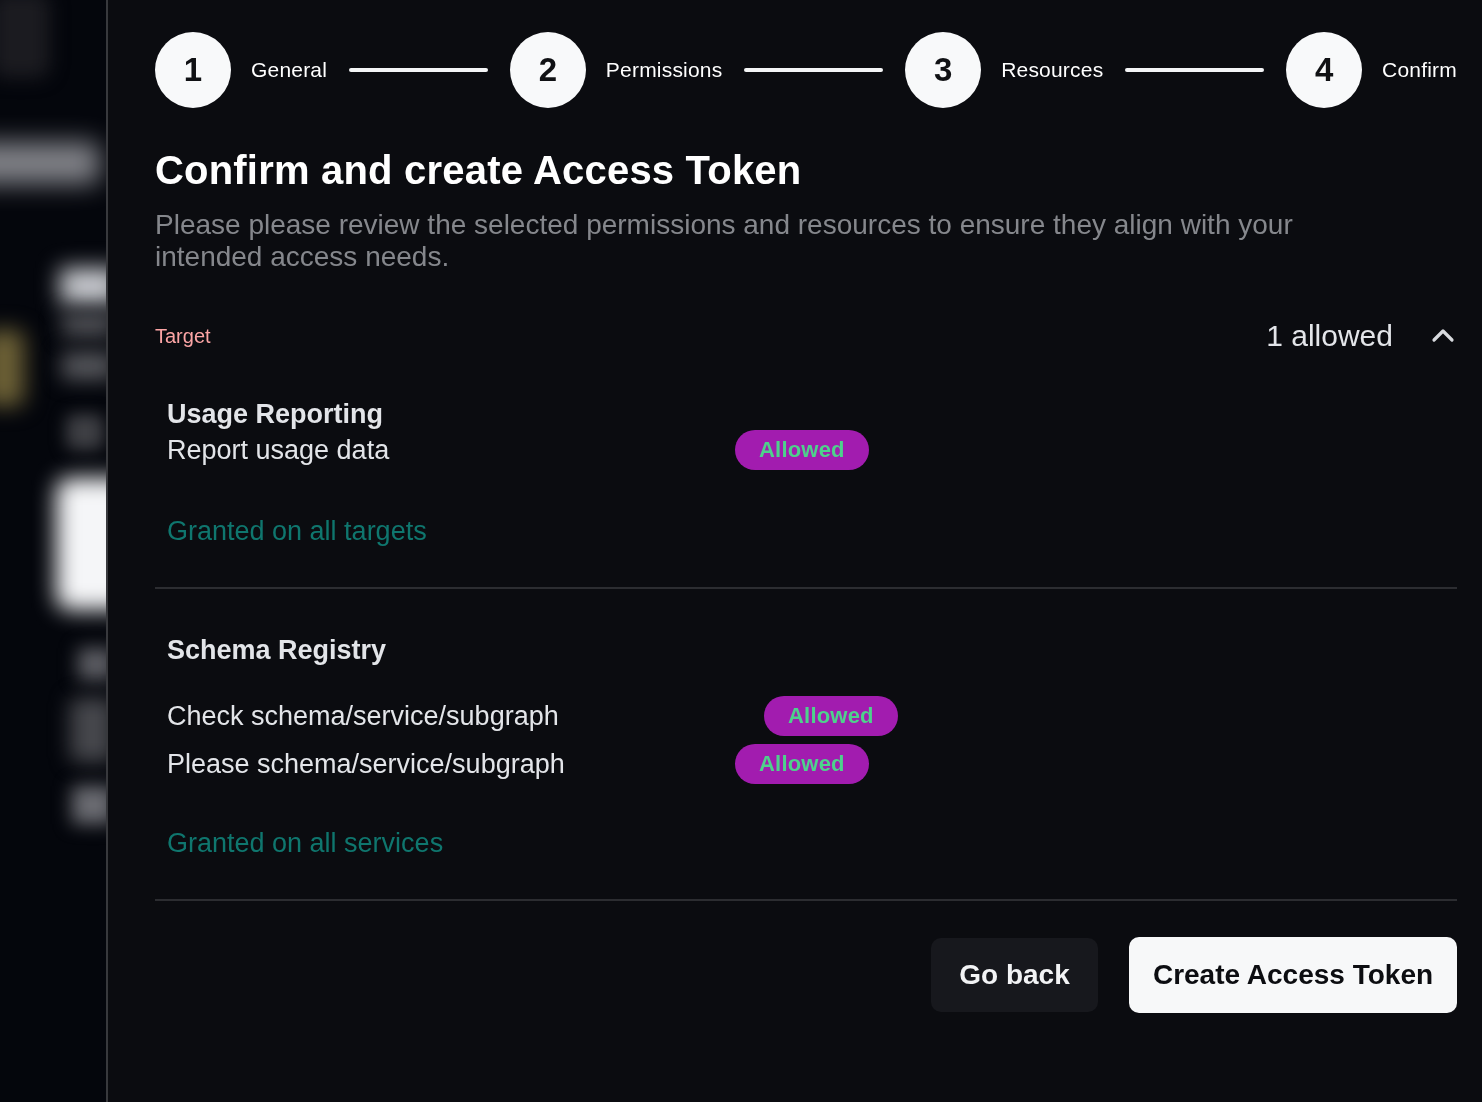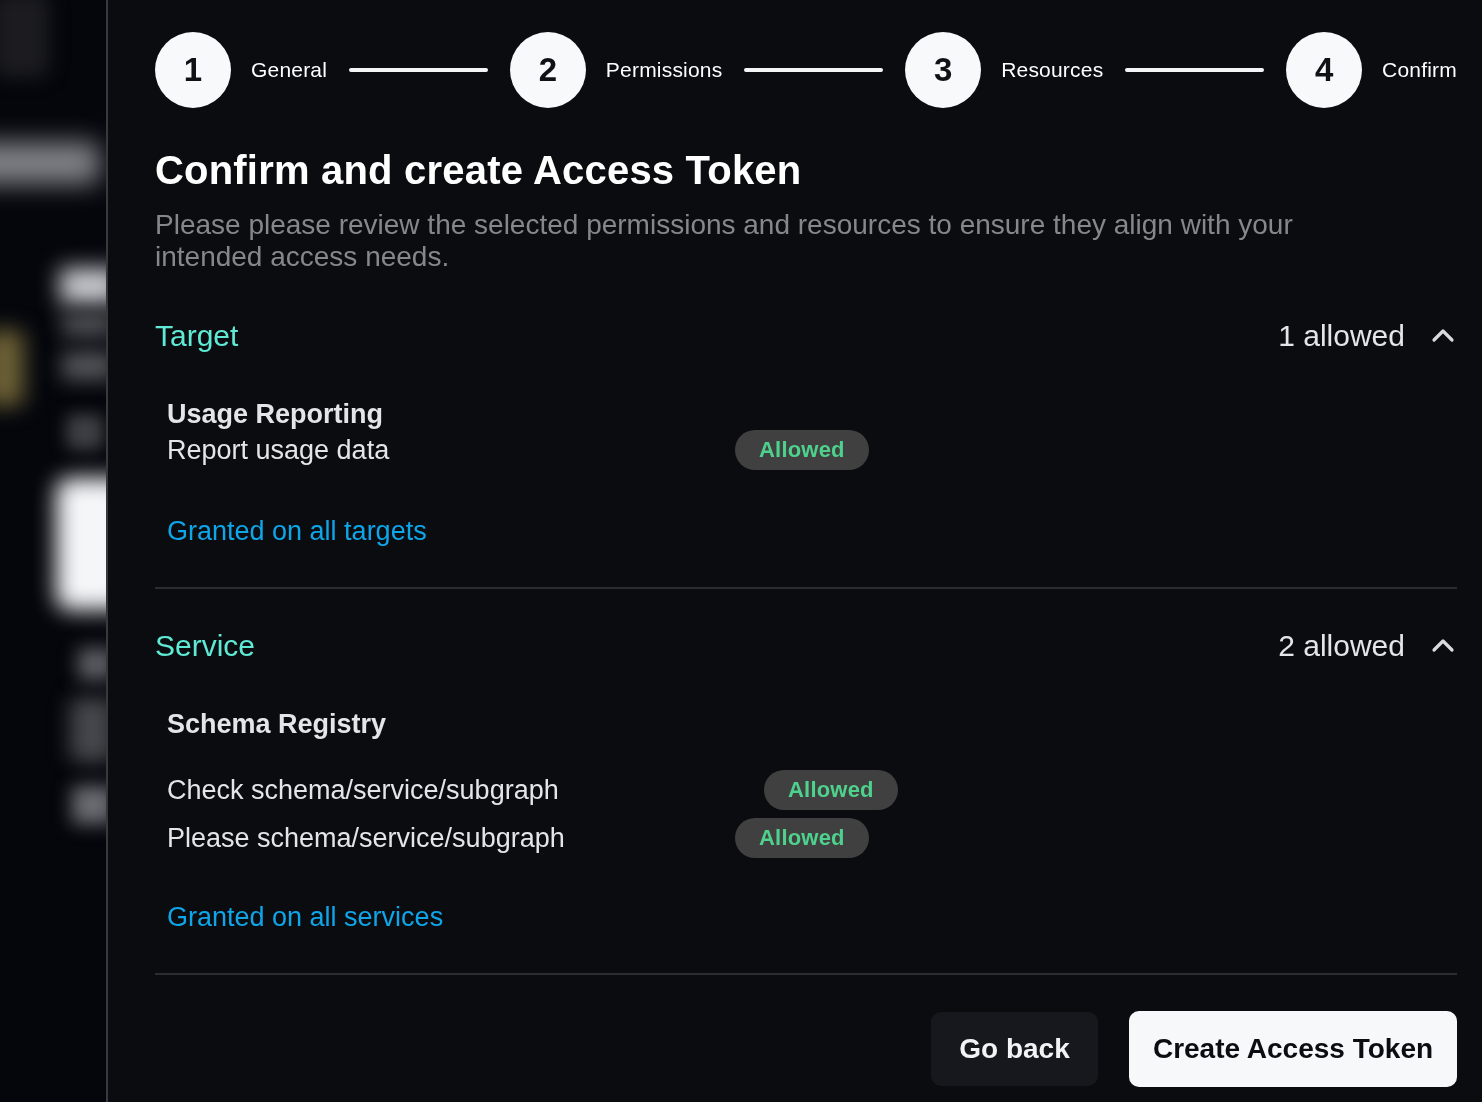--- a/index.html
+++ b/index.html
@@ -69,36 +69,36 @@
     font-size: 28px; line-height: 32px; color: #85878c;
     max-width: 1240px; font-weight: 400;
   }
 
   
   .section { margin-top: 0; }
   .section-header {
     display: flex; align-items: center; justify-content: space-between;
     cursor: pointer;
   }
-  .section-name { font-size: 30px; font-weight: 500; color: #5eead4; }
-  .section-right { display: flex; align-items: center; gap: 24px; margin-left: 44px; }
+  .section-name { font-size: 20px; font-weight: 500; color: #fca5a5; }
+  .section-right { display: flex; align-items: center; gap: 36px; margin-left: 44px; }
   .allowed-count { font-size: 30px; font-weight: 500; color: #e3e5e9; }
   .chevron { width: 28px; height: 28px; display: inline-flex; }
 
   .group { margin-left: 12px; }
   .group-title { font-size: 27px; font-weight: 700; color: #e3e5e9; }
   .perm-row { display: flex; align-items: center; margin-top: 0; }
   .perm-label { flex: 0 0 568px; font-size: 27px; color: #e3e5e9; font-weight: 400; }
   .badge {
     display: inline-flex; align-items: center; justify-content: center;
     height: 40px; padding: 16px 24px; border-radius: 20px;
-    background: #404040; color: #4ed18c;
+    background: #a21caf; color: #4ed18c;
     font-size: 22px; font-weight: 700; letter-spacing: 0.2px;
   }
-  .granted-note { font-size: 27px; color: #0ea5e9; font-weight: 400; margin-left: 12px; }
+  .granted-note { font-size: 27px; color: #0f766e; font-weight: 400; margin-left: 12px; }
 
   .divider { height: 2px; background: #2c2d31; width: 100%; }
 
   
   .sec1-header   { margin-top: 46px; }
   .group1-title  { margin-top: 46px; }
   .perm-row-1    { }
   .granted-1     { margin-top: 46px; }
   .divider-1     { margin-top: 40px; }
   .sec2-header   { margin-top: 40px; }
@@ -191,31 +191,20 @@
         <span class="perm-label">Report usage data</span>
         <span class="badge">Allowed</span>
       </div>
     </div>
 
     <div class="granted-note granted-1">Granted on all targets</div>
     <div class="divider divider-1"></div>
   </div>
 
   <div class="section">
-    <div class="section-header sec2-header">
-      <span class="section-name">Service</span>
-      <span class="section-right">
-        <span class="allowed-count">2 allowed</span>
-        <span class="chevron">
-          <svg viewBox="0 0 28 28" width="28" height="28" fill="none" stroke="#d8dade" stroke-width="3.2" stroke-linecap="round" stroke-linejoin="round">
-              <polyline points="5,18 14,9 23,18"></polyline>
-            </svg>
-        </span>
-      </span>
-    </div>
 
     <div class="group">
       <div class="group-title group2-title">Schema Registry</div>
       <div class="perm-row perm-row-2a">
         <span class="perm-label">Check schema/service/subgraph</span>
         <span class="badge">Allowed</span>
       </div>
       <div class="perm-row perm-row-2b">
         <span class="perm-label">Please schema/service/subgraph</span>
         <span class="badge">Allowed</span>

